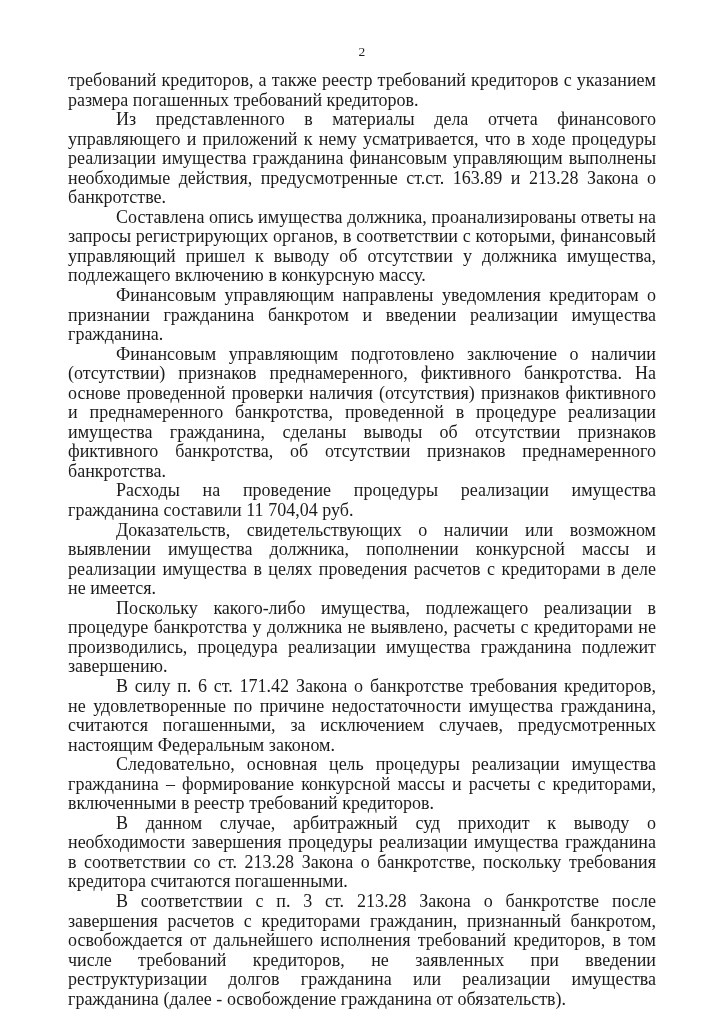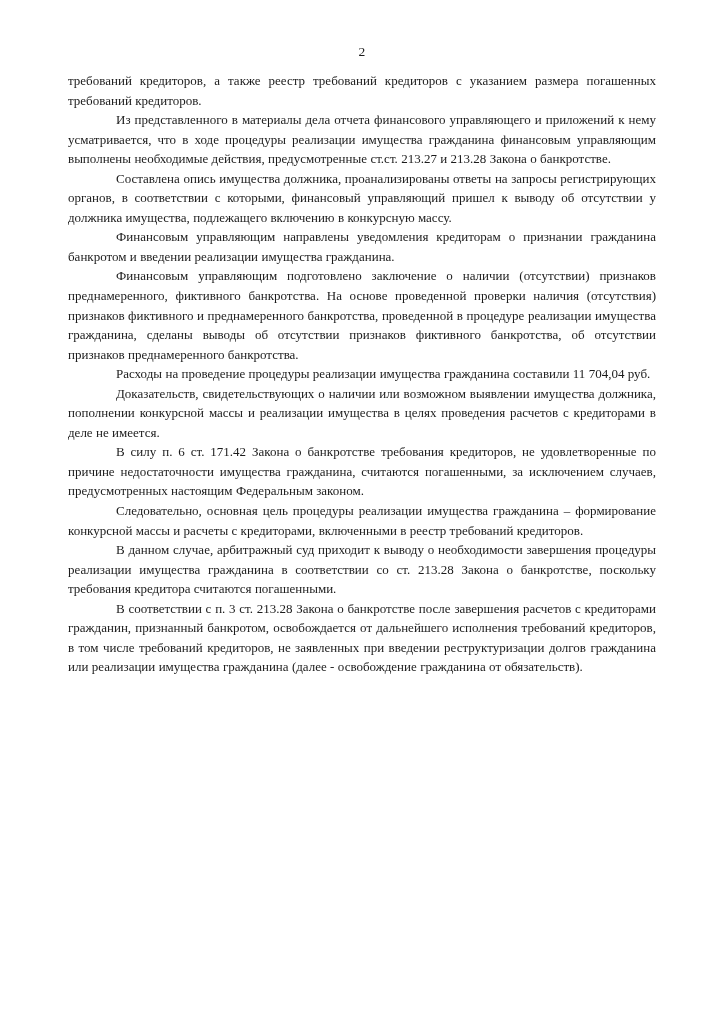--- a/index.html
+++ b/index.html
@@ -32,21 +32,21 @@
     font-size: 13.5px;
     line-height: 16px;
     color: #1b1b1b;
     letter-spacing: 0.2px;
   }
   .body-text {
     position: absolute;
     top: 71px;
     left: 68px;
     width: 588px;
-    font-size: 13px;
+    font-size: 18px;
     line-height: 19.55px;
     text-align: justify;
     text-justify: inter-word;
     color: #1b1b1b;
     hyphens: none;
     word-spacing: 0.1px;
   }
   .body-text p {
     margin: 0;
     padding: 0;
@@ -59,25 +59,26 @@
 </style>
 </head>
 <body>
 
 <div class="page">
 
   <div class="page-number">2</div>
 
   <div class="body-text">
     <p class="no-indent">требований кредиторов, а также реестр требований кредиторов с указанием размера погашенных требований кредиторов.</p>
-    <p>Из представленного в материалы дела отчета финансового управляющего и приложений к нему усматривается, что в ходе процедуры реализации имущества гражданина финансовым управляющим выполнены необходимые действия, предусмотренные ст.ст. 213.27 и 213.28 Закона о банкротстве.</p>
+    <p>Из представленного в материалы дела отчета финансового управляющего и приложений к нему усматривается, что в ходе процедуры реализации имущества гражданина финансовым управляющим выполнены необходимые действия, предусмотренные ст.ст. 163.89 и 213.28 Закона о банкротстве.</p>
     <p>Составлена опись имущества должника, проанализированы ответы на запросы регистрирующих органов, в соответствии с которыми, финансовый управляющий пришел к выводу об отсутствии у должника имущества, подлежащего включению в конкурсную массу.</p>
     <p>Финансовым управляющим направлены уведомления кредиторам о признании гражданина банкротом и введении реализации имущества гражданина.</p>
     <p>Финансовым управляющим подготовлено заключение о наличии (отсутствии) признаков преднамеренного, фиктивного банкротства. На основе проведенной проверки наличия (отсутствия) признаков фиктивного и преднамеренного банкротства, проведенной в процедуре реализации имущества гражданина, сделаны выводы об отсутствии признаков фиктивного банкротства, об отсутствии признаков преднамеренного банкротства.</p>
     <p>Расходы на проведение процедуры реализации имущества гражданина составили 11 704,04 руб.</p>
     <p>Доказательств, свидетельствующих о наличии или возможном выявлении имущества должника, пополнении конкурсной массы и реализации имущества в целях проведения расчетов с кредиторами в деле не имеется.</p>
+    <p>Поскольку какого-либо имущества, подлежащего реализации в процедуре банкротства у должника не выявлено, расчеты с кредиторами не производились, процедура реализации имущества гражданина подлежит завершению.</p>
     <p>В силу п. 6 ст. 171.42 Закона о банкротстве требования кредиторов, не удовлетворенные по причине недостаточности имущества гражданина, считаются погашенными, за исключением случаев, предусмотренных настоящим Федеральным законом.</p>
     <p>Следовательно, основная цель процедуры реализации имущества гражданина – формирование конкурсной массы и расчеты с кредиторами, включенными в реестр требований кредиторов.</p>
     <p>В данном случае, арбитражный суд приходит к выводу о необходимости завершения процедуры реализации имущества гражданина в соответствии со ст. 213.28 Закона о банкротстве, поскольку требования кредитора считаются погашенными.</p>
     <p>В соответствии с п. 3 ст. 213.28 Закона о банкротстве после завершения расчетов с кредиторами гражданин, признанный банкротом, освобождается от дальнейшего исполнения требований кредиторов, в том числе требований кредиторов, не заявленных при введении реструктуризации долгов гражданина или реализации имущества гражданина (далее - освобождение гражданина от обязательств).</p>
   </div>
 
 </div>
 
 </body></html>

